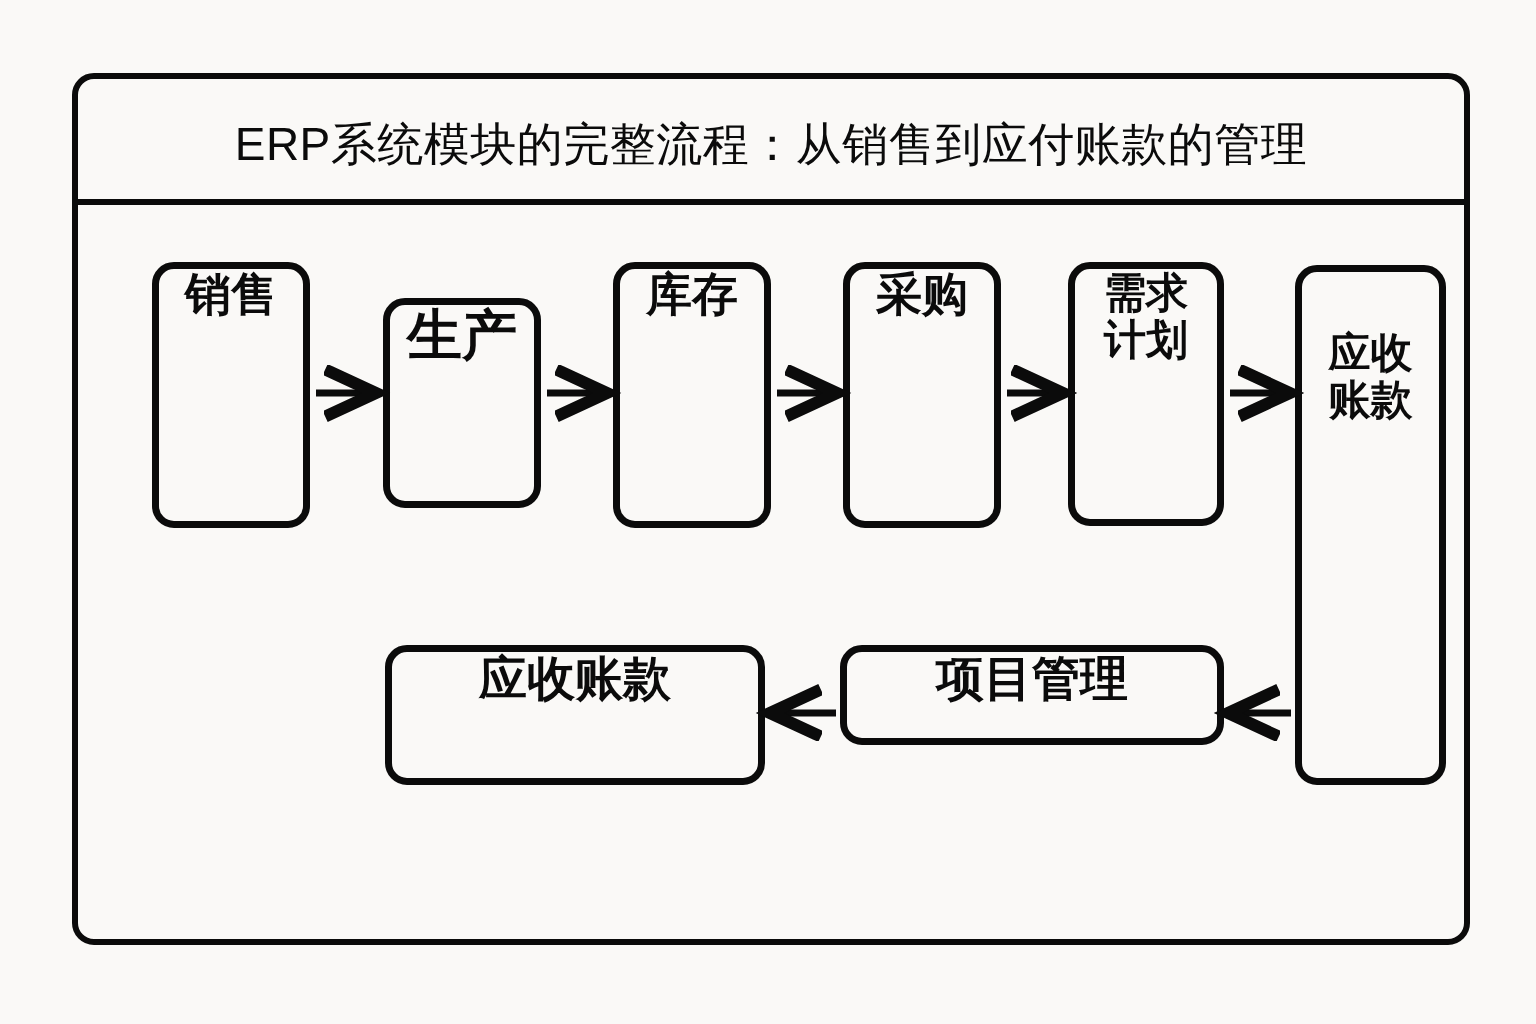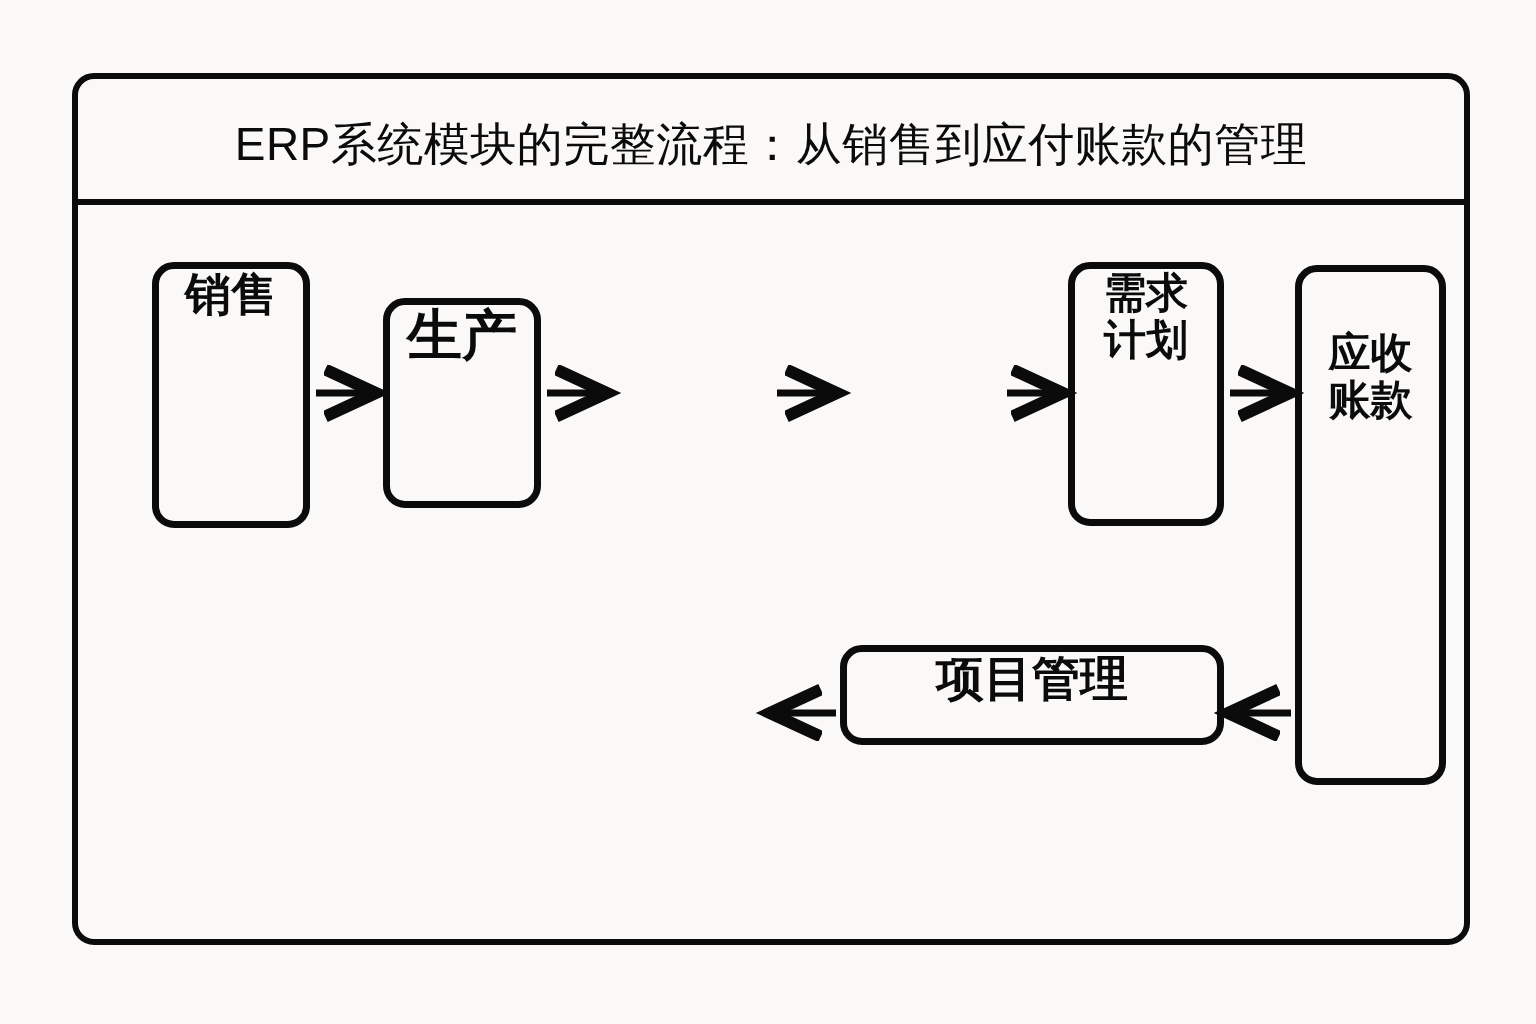--- a/index.html
+++ b/index.html
@@ -110,36 +110,45 @@
   <div id="diagram-title">ERP系统模块的完整流程：从销售到应付账款的管理</div>
 
   <div class="node n1">
     <span class="node-label">销售</span>
   </div>
 
   <div class="node n2">
     <span class="node-label">生产</span>
   </div>
 
+  <div class="node n3">
+    <span class="node-label">库存</span>
+  </div>
 
+  <div class="node n4">
+    <span class="node-label">采购</span>
+  </div>
 
   <div class="node n5">
     <span class="node-label">需求
 计划</span>
   </div>
 
   <div class="node n6">
     <span class="node-label">应收
 账款</span>
   </div>
 
   <div class="node n8">
     <span class="node-label">项目管理</span>
   </div>
 
+  <div class="node n7">
+    <span class="node-label">应收账款</span>
+  </div>
 
   <svg id="arrow-layer" viewBox="0 0 1536 1024">
     <defs>
       <marker id="ah-r" markerWidth="10" markerHeight="10" refX="7.2" refY="4" orient="auto" markerUnits="strokeWidth">
         <path d="M1,1 L7.5,4 L1,7" fill="none" stroke="#0b0b0b" stroke-width="1.7" stroke-linecap="square" stroke-linejoin="miter"></path>
       </marker>
       <marker id="ah-l" markerWidth="10" markerHeight="10" refX="7.2" refY="4" orient="auto" markerUnits="strokeWidth">
         <path d="M1,1 L7.5,4 L1,7" fill="none" stroke="#0b0b0b" stroke-width="1.7" stroke-linecap="square" stroke-linejoin="miter"></path>
       </marker>
     </defs>

